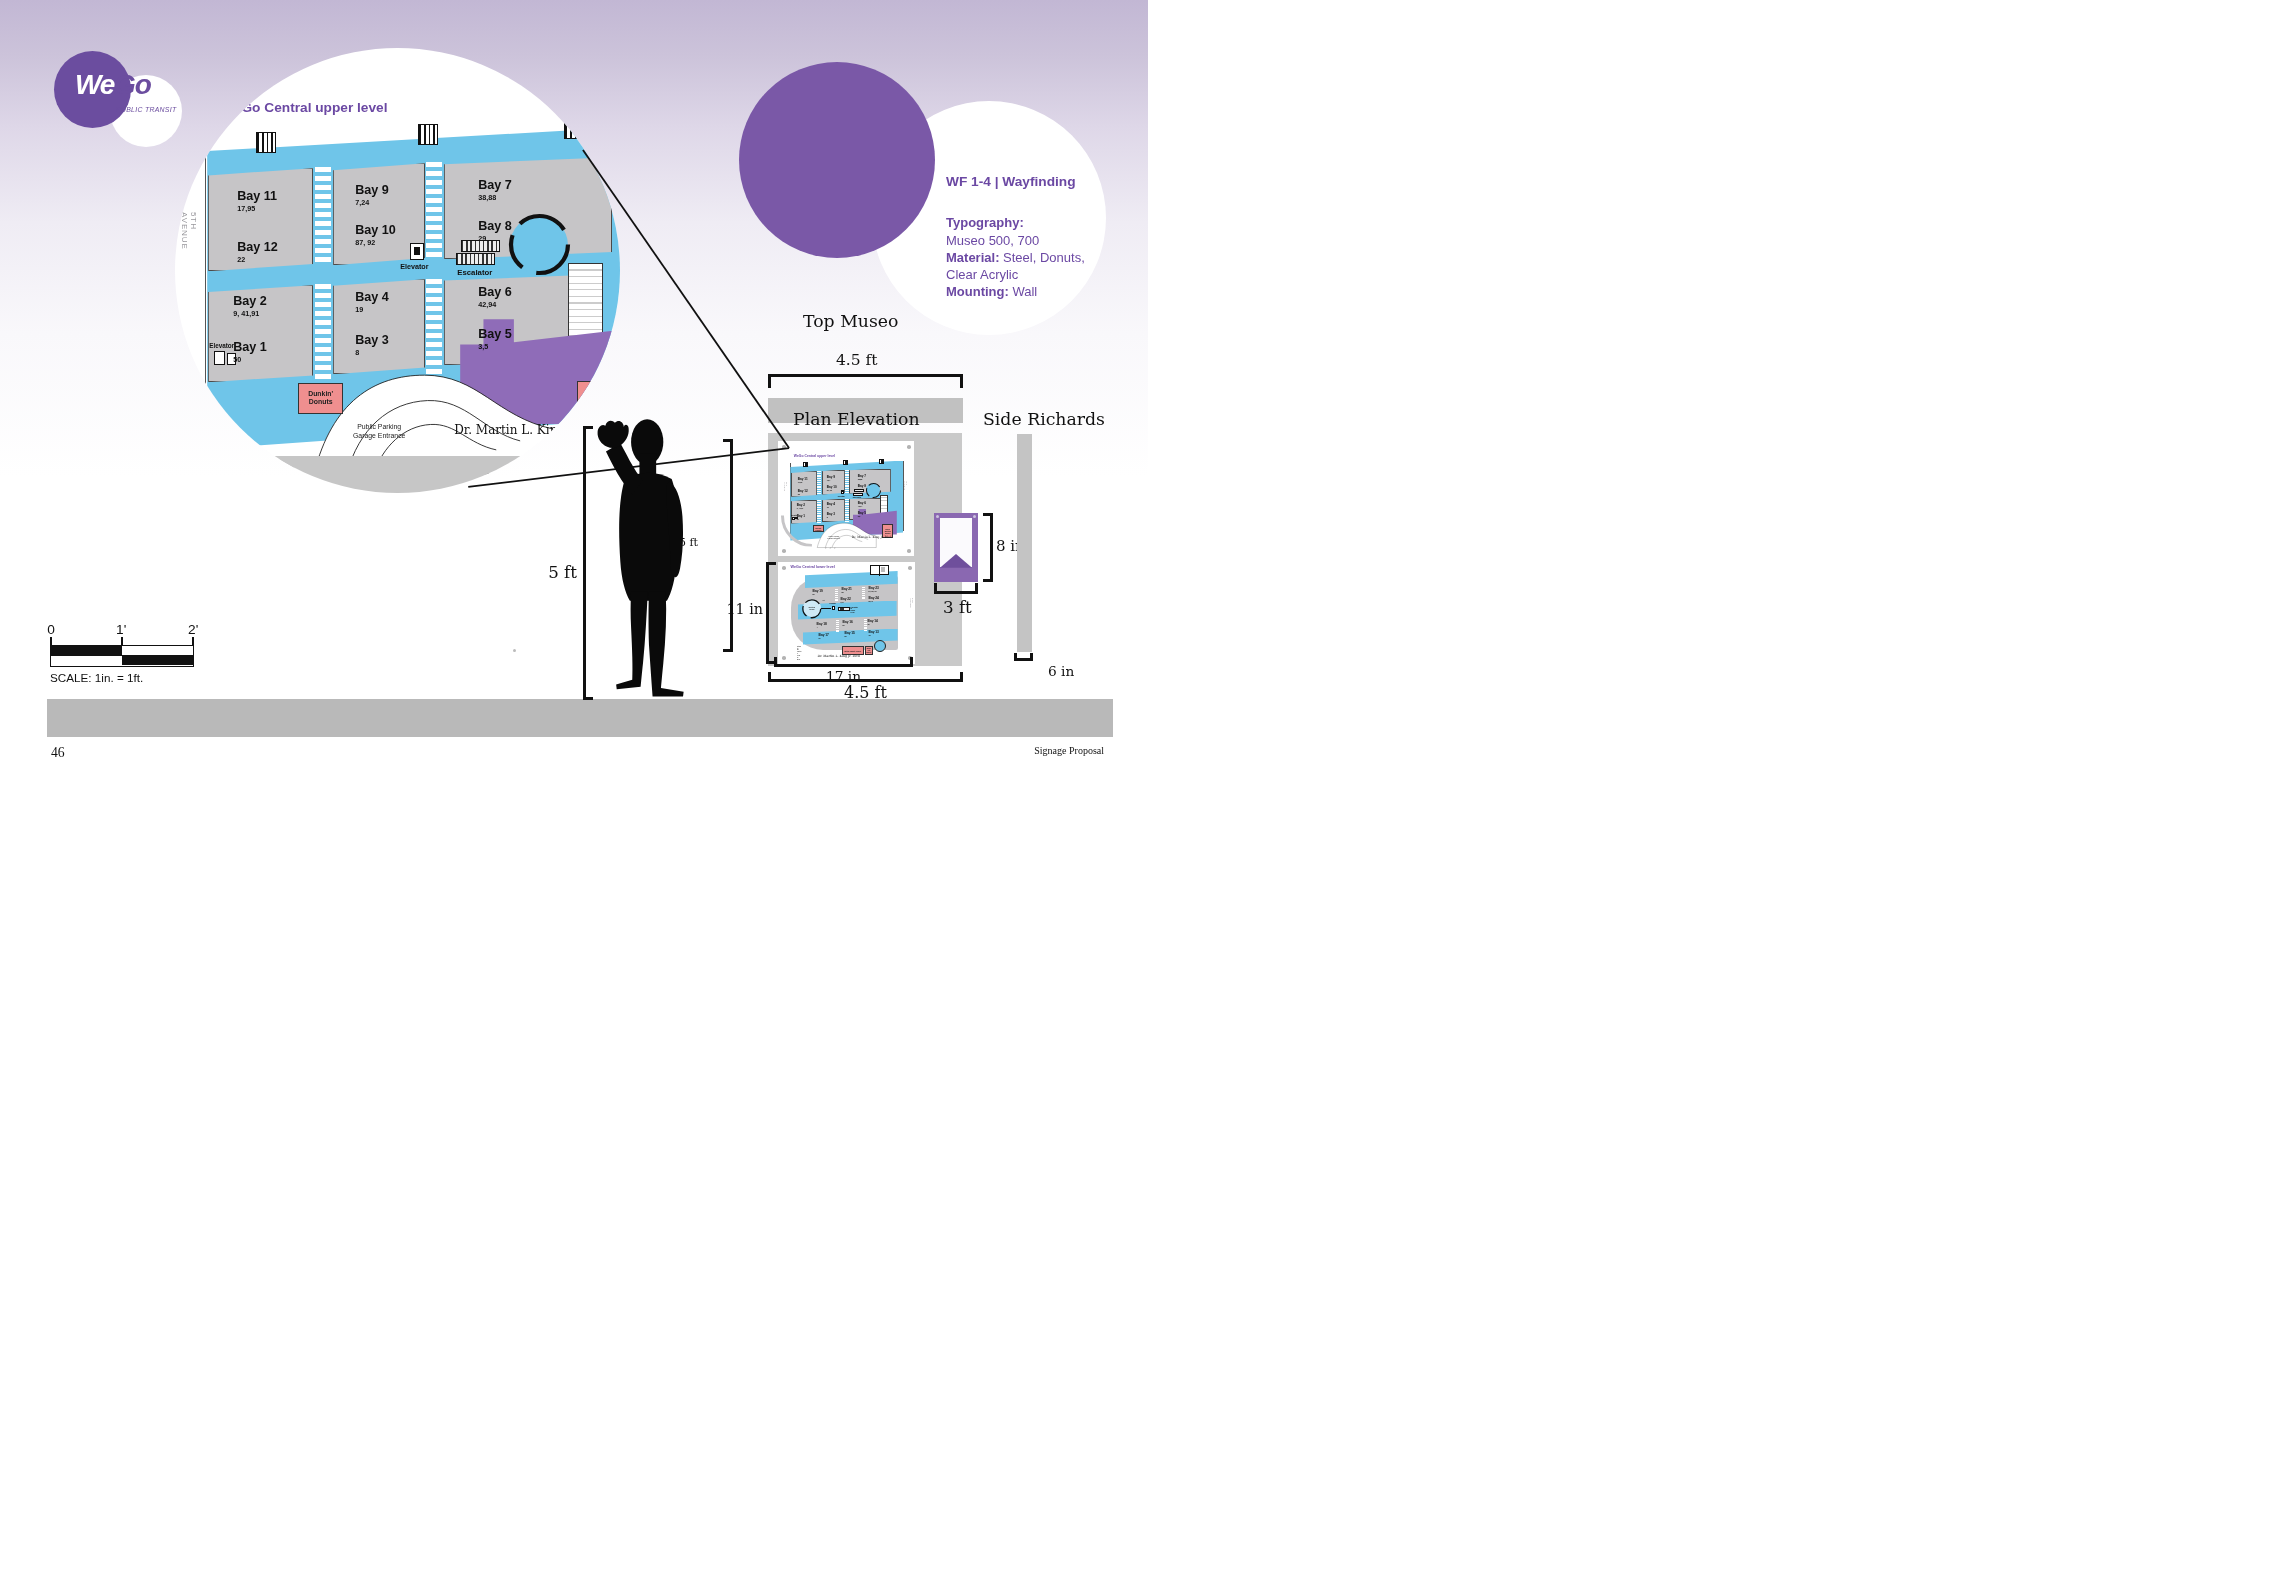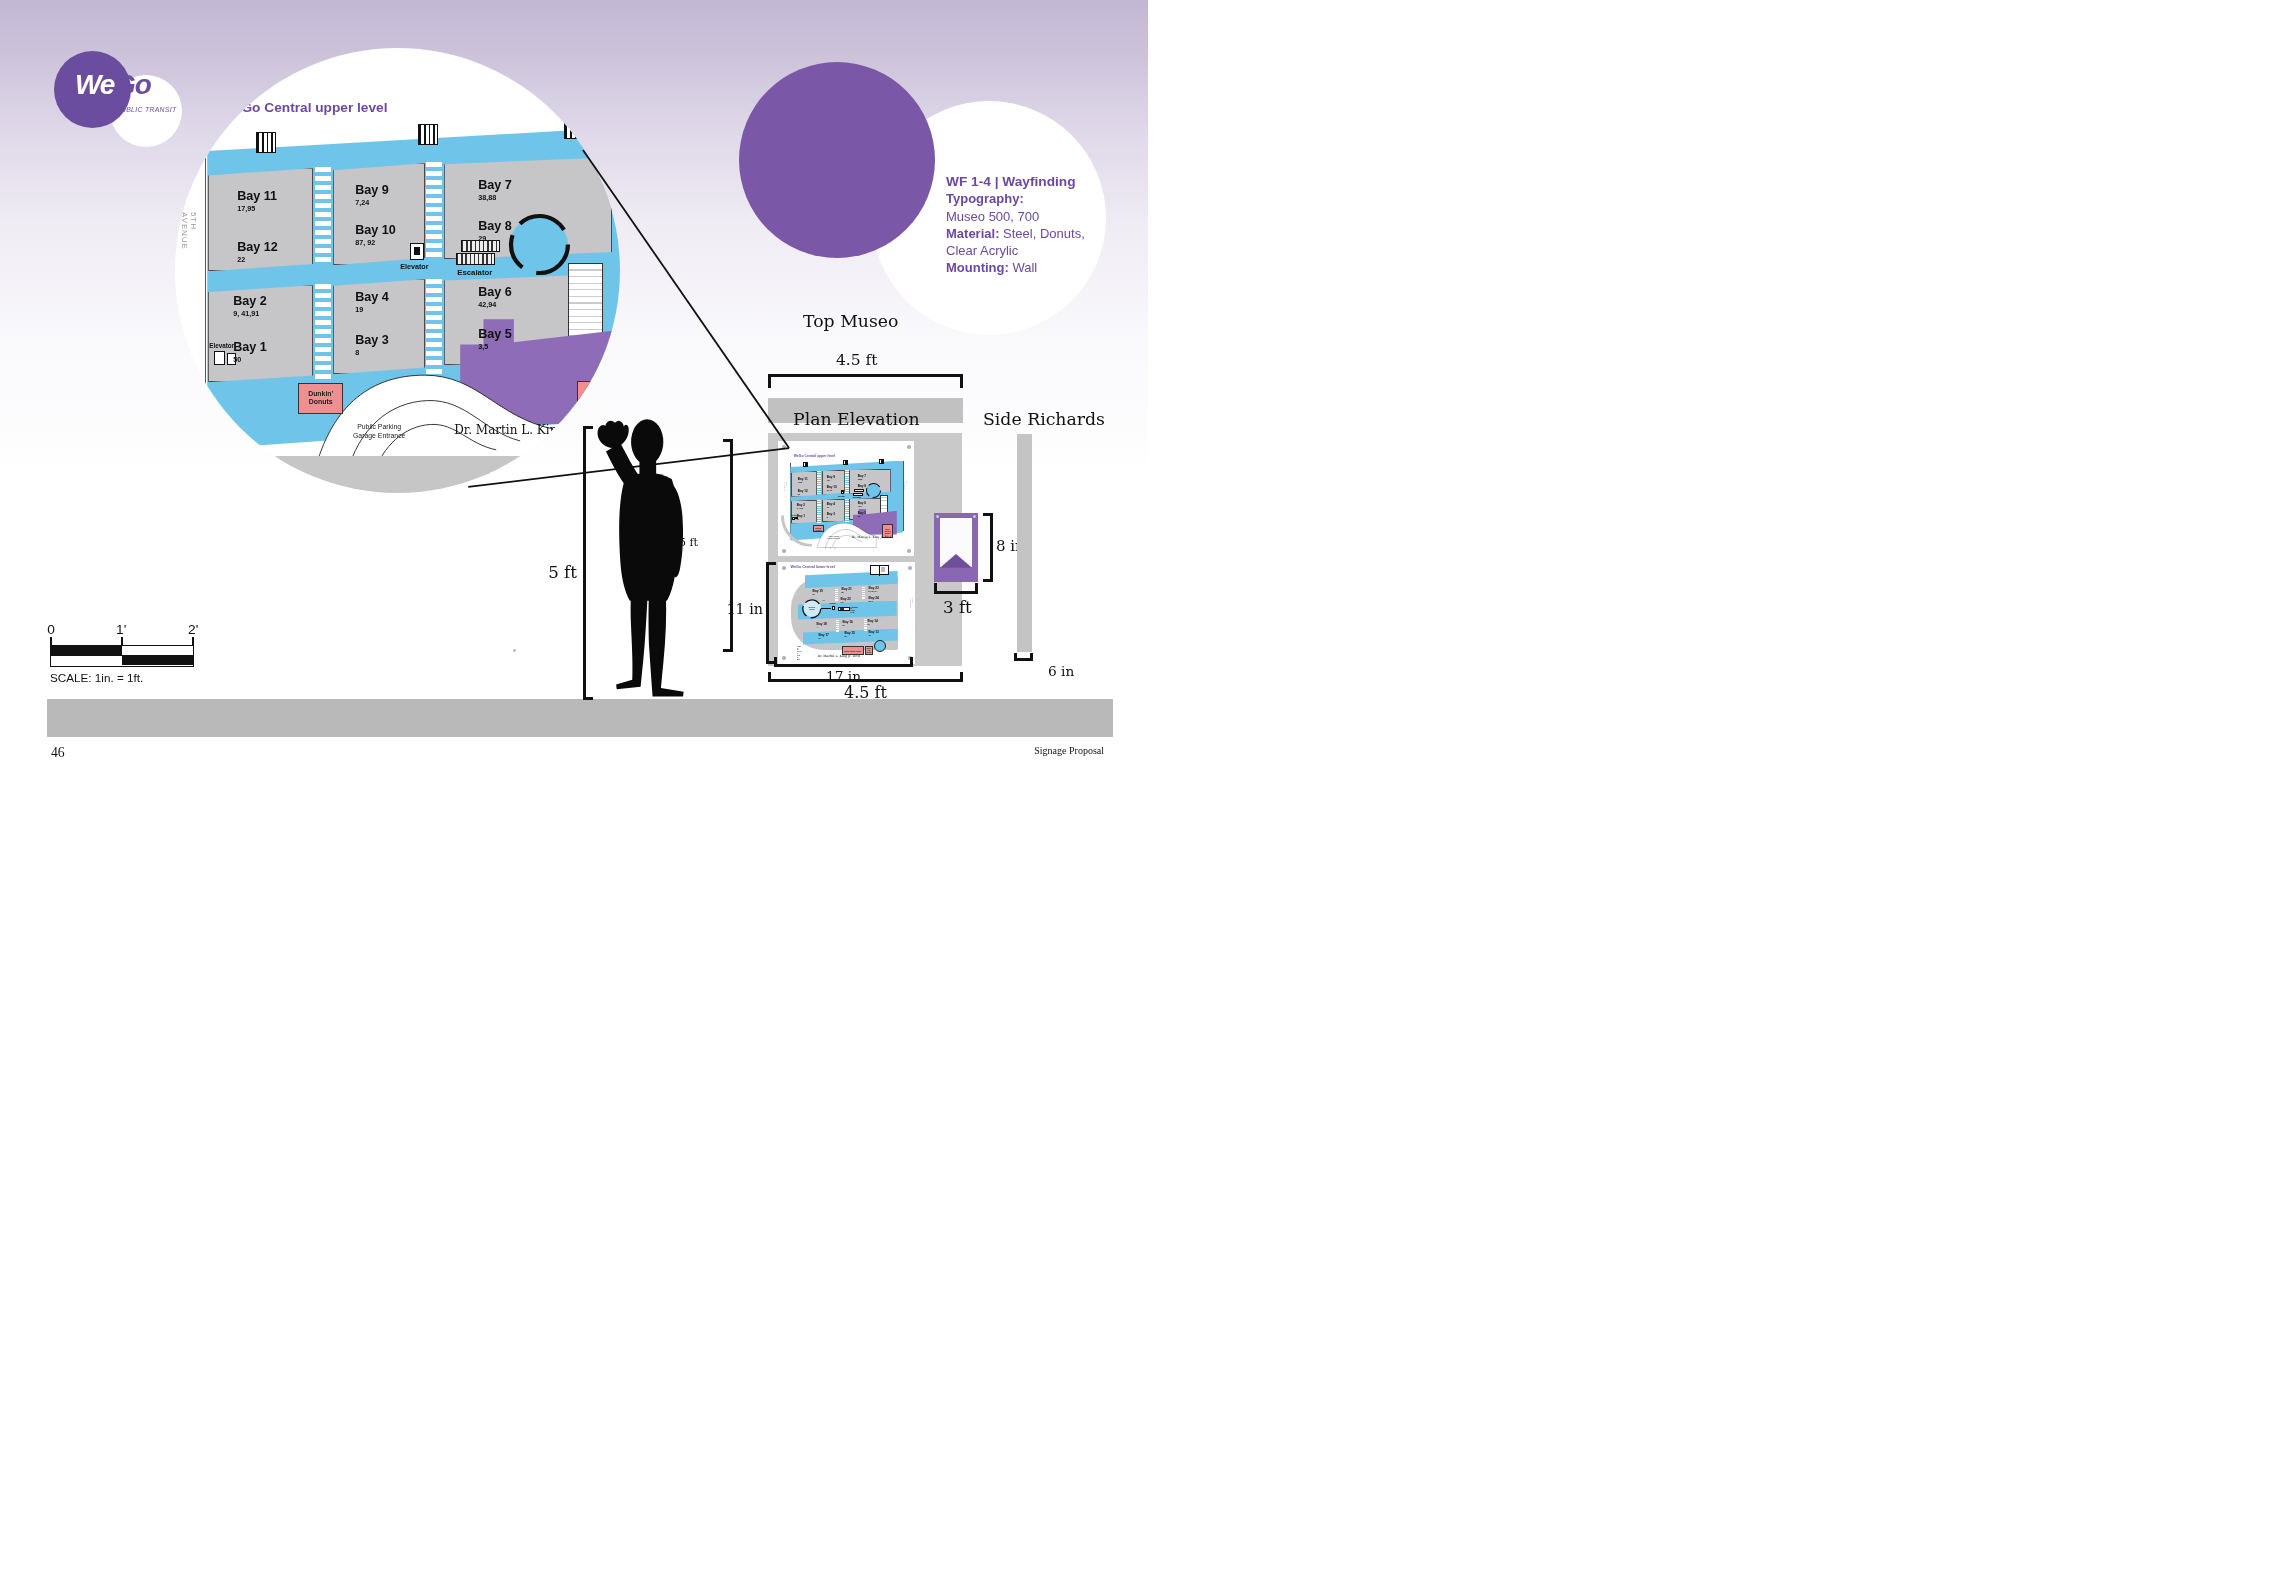--- a/index.html
+++ b/index.html
@@ -16,21 +16,21 @@
   .nowrap{white-space:nowrap;}
 </style>
 </head>
 <body>
 
 <div class="page">
 
   <div class="circ" style="left:872px;top:101px;width:234px;height:234px;background:#ffffff;"></div>
   <div class="abs" id="spec-text" style="left:946px;top:173px;width:149px;color:#6b48a3;font-size:13px;line-height:17.3px;">
       <div class="abs" style="position: relative; font-weight: bold; font-size: 13.7px; white-space: nowrap;">WF 1-4 | Wayfinding</div>
-      <div class="abs" style="position: relative; white-space: nowrap;"><span class="specB">Typography:</span></div>
+      <div class="abs" style="position: relative; white-space: nowrap; margin-top: 24px;"><span class="specB">Typography:</span></div>
       <div class="abs" style="position: relative; white-space: nowrap;"><span>Museo 500, 700</span></div>
       <div class="abs" style="position: relative; white-space: nowrap;"><span class="specB">Material:</span><span> Steel, Donuts,</span></div>
       <div class="abs" style="position: relative; white-space: nowrap;"><span>Clear Acrylic</span></div>
       <div class="abs" style="position: relative; white-space: nowrap;"><span class="specB">Mounting:</span><span> Wall</span></div>
     </div>
 
   <div class="circ" style="left:739px;top:62px;width:196px;height:196px;background:#7a58a7;"></div>
 
   <div class="circ" style="left:110px;top:75px;width:72px;height:72px;background:#fff;"></div>
   <div class="circ" style="left:54px;top:51px;width:77px;height:77px;background:#6b4d9f;"></div>

